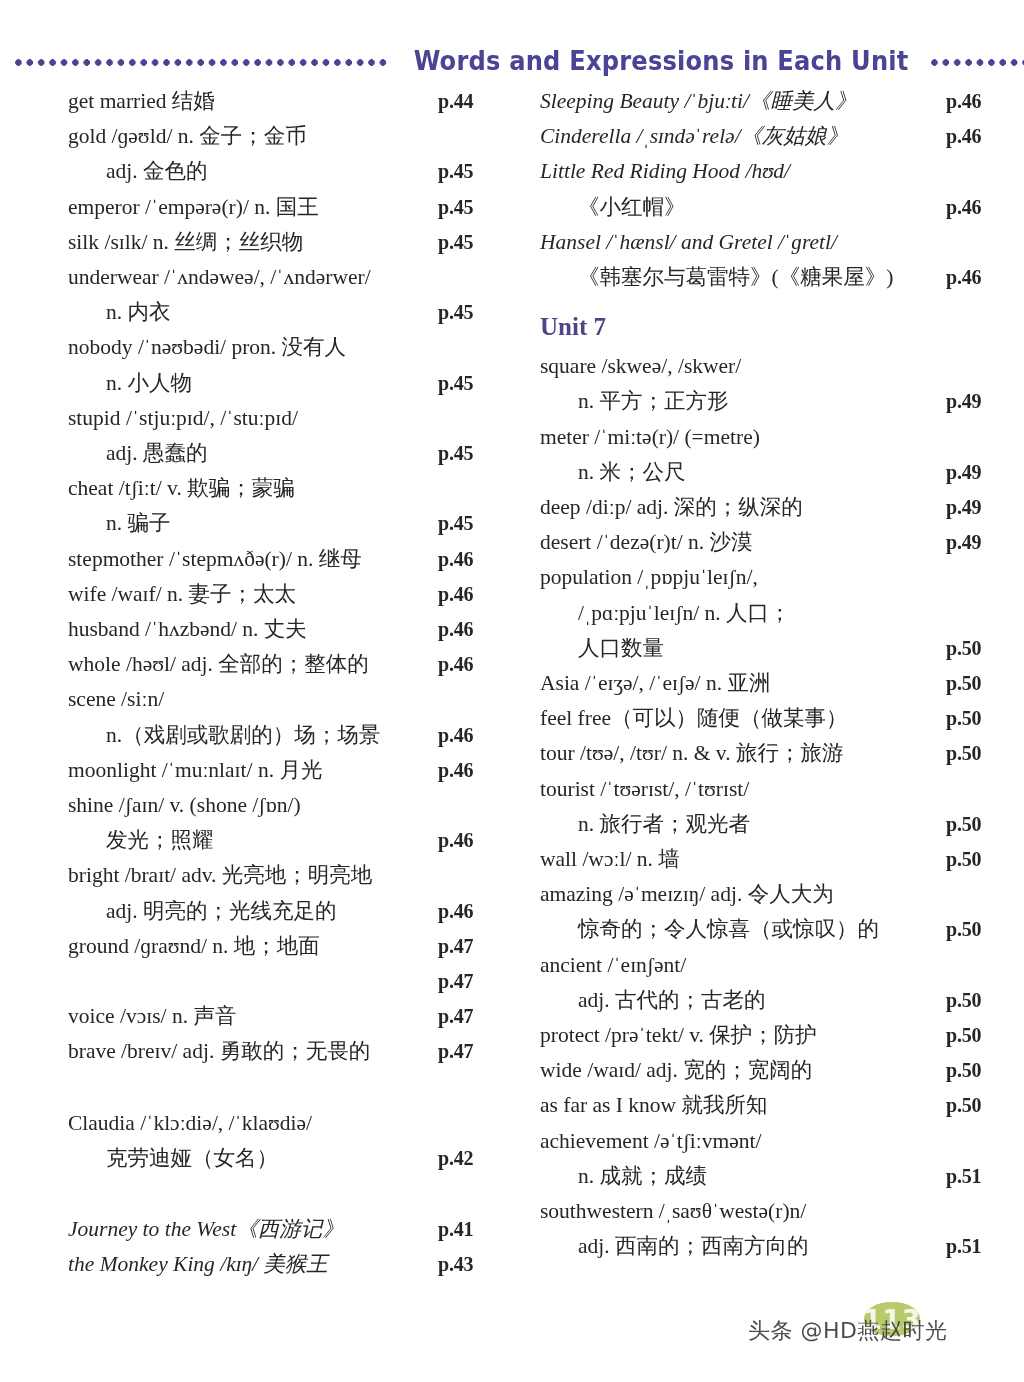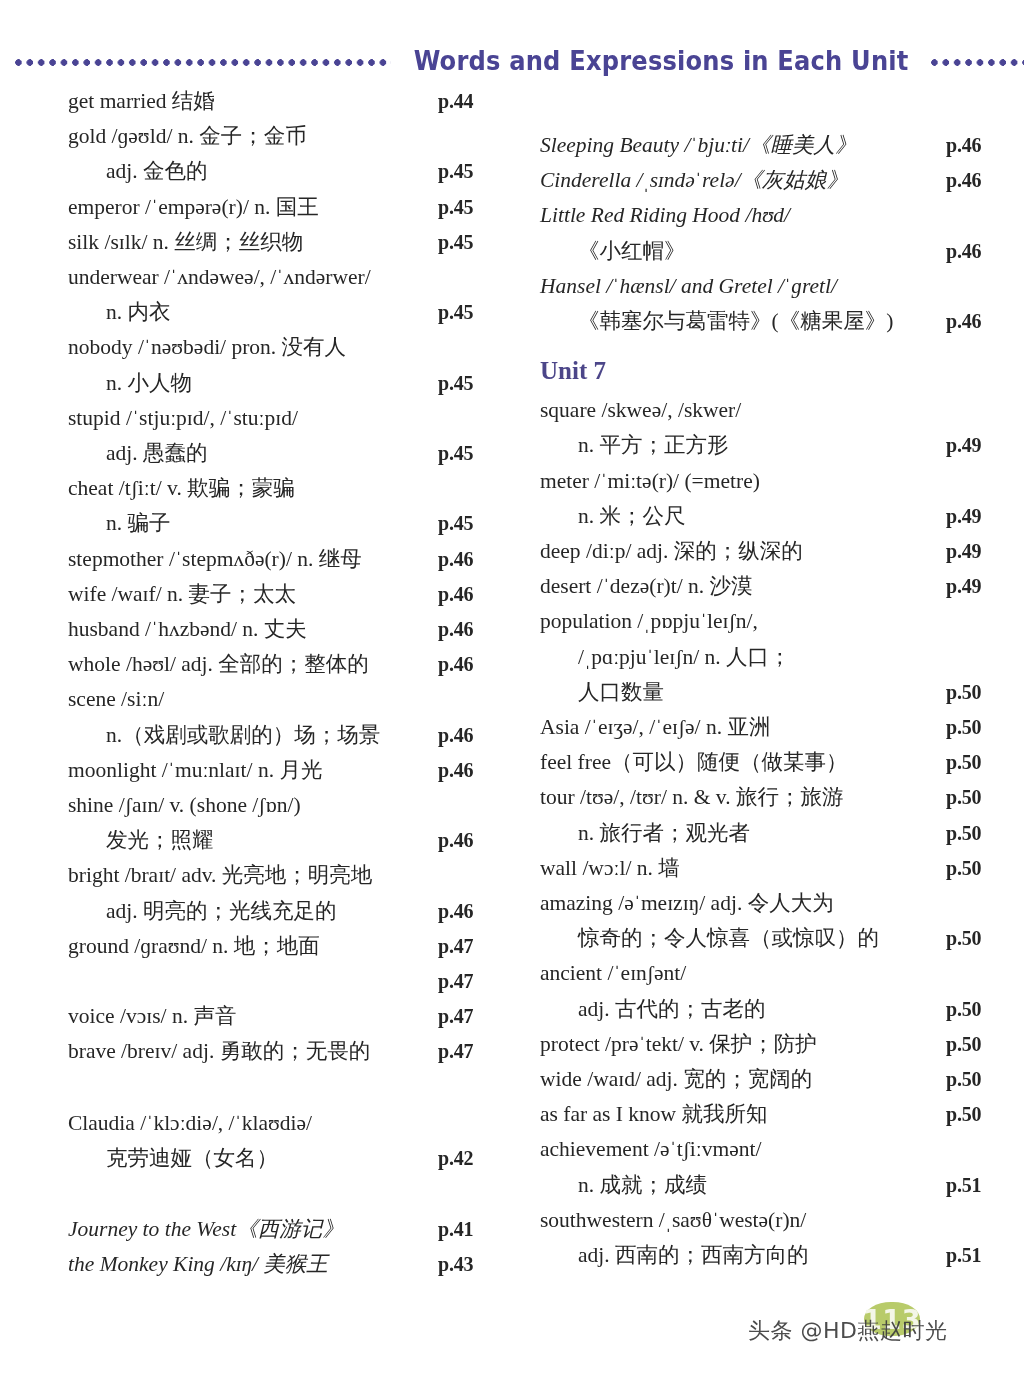--- a/index.html
+++ b/index.html
@@ -341,21 +341,21 @@
         <div class="line">
           <span class="txt" style="font-style: italic;">the Monkey King /kɪŋ/ 美猴王</span>
           <span class="spacer"></span>
           <span class="pg">p.43</span>
         </div>
       </div>
     </div>
   <div class="column right" id="col-right">
       <div class="entry">
         <div class="line">
-          <span class="txt" style="font-style: italic; margin-top: 44px;">Sleeping Beauty /ˈbjuːti/《睡美人》</span>
+          <span class="txt" style="font-style: italic;">Sleeping Beauty /ˈbjuːti/《睡美人》</span>
           <span class="spacer"></span>
           <span class="pg">p.46</span>
         </div>
       </div>
       <div class="entry">
         <div class="line">
           <span class="txt" style="font-style: italic;">Cinderella /ˌsɪndəˈrelə/《灰姑娘》</span>
           <span class="spacer"></span>
           <span class="pg">p.46</span>
         </div>
@@ -455,20 +455,25 @@
         </div>
       </div>
       <div class="entry">
         <div class="line">
           <span class="txt">tour /tʊə/, /tʊr/ n. &amp; v. 旅行；旅游</span>
           <span class="spacer"></span>
           <span class="pg">p.50</span>
         </div>
       </div>
       <div class="entry">
+        <div class="line">
+          <span class="txt">tourist /ˈtʊərɪst/, /ˈtʊrɪst/</span>
+          <span class="spacer"></span>
+          <span class="pg"></span>
+        </div>
         <div class="line indent1">
           <span class="txt">n. 旅行者；观光者</span>
           <span class="spacer"></span>
           <span class="pg">p.50</span>
         </div>
       </div>
       <div class="entry">
         <div class="line">
           <span class="txt">wall /wɔːl/ n. 墙</span>
           <span class="spacer"></span>

